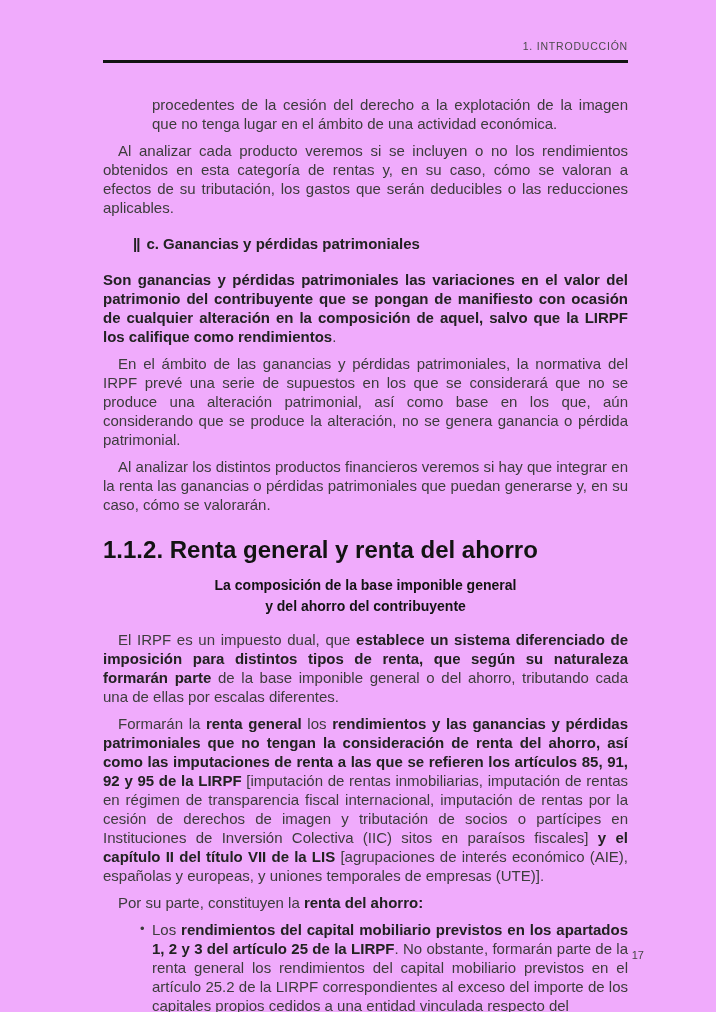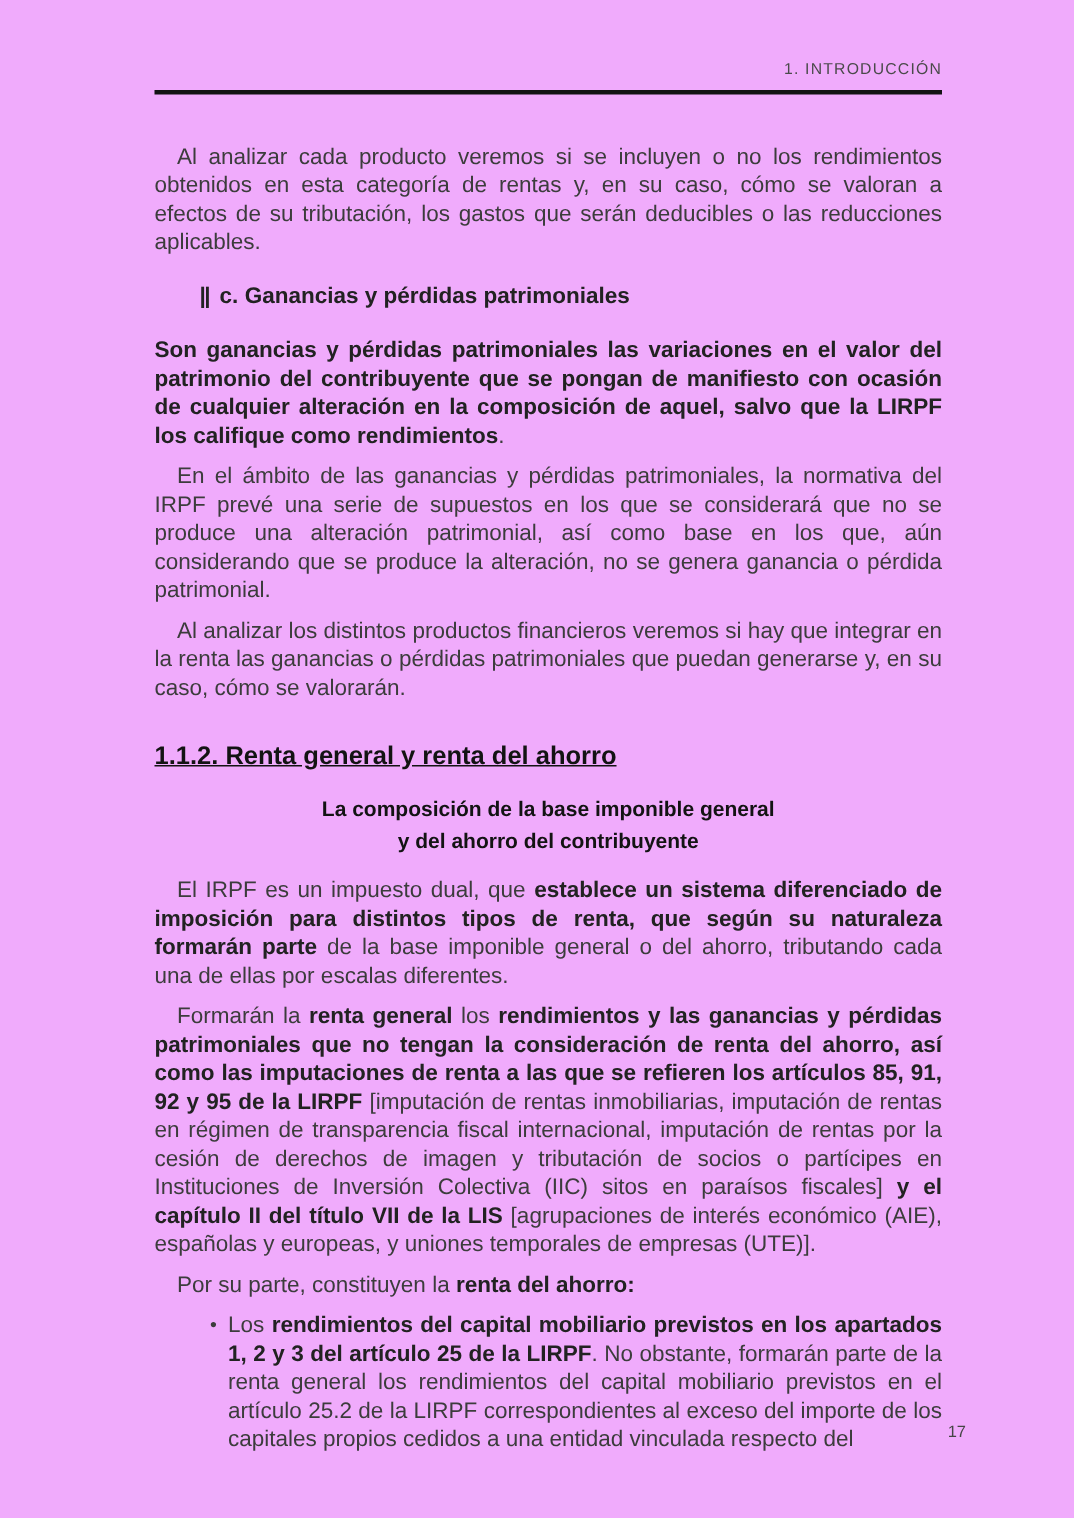--- a/index.html
+++ b/index.html
@@ -34,22 +34,22 @@
   .hang{margin-left:49px;}
   .b{font-weight:bold;color:#222222;}
   .subhead{
     margin:17px 0 17px 30px;
     font-size:15px;font-weight:bold;color:#222222;
     text-align:left;text-indent:0;
   }
   .subhead .marker{margin-right:7px;font-weight:bold;letter-spacing:-1px;}
   .h2{
     margin:23px 0 13px;
-    font-size:17px;line-height:25px;font-weight:bold;
-    color:#131313;text-align:left;text-indent:0;text-decoration:underline;
+    font-size:24px;line-height:25px;font-weight:bold;
+    color:#131313;text-align:left;text-indent:0;
   }
   .h3{
     margin:0 0 13px;
     font-size:14px;line-height:21px;font-weight:bold;
     color:#131313;text-align:center;text-indent:0;
   }
   ul.blist{list-style:none;margin:0;padding:0;}
   ul.blist li{
     position:relative;
     padding-left:49px;
@@ -68,20 +68,21 @@
 </head>
 <body>
 
 <div class="page">
 
   <div class="running-head">1. INTRODUCCIÓN</div>
   <div class="header-rule"></div>
 
   <main>
 
+    <p class="hang"><span>procedentes de la cesión del derecho a la explotación de la imagen que no tenga lugar en el ámbito de una actividad económica.</span></p>
 
     <p class="ind"><span>Al analizar cada producto veremos si se incluyen o no los rendimientos obtenidos en esta categoría de rentas y, en su caso, cómo se valoran a efectos de su tributación, los gastos que serán deducibles o las reducciones aplicables.</span></p>
 
     <p class="subhead"><span class="marker">||</span><span>c. Ganancias y pérdidas patrimoniales</span></p>
 
     <p><span class="b">Son ganancias y pérdidas patrimoniales las variaciones en el valor del patrimonio del contribuyente que se pongan de manifiesto con ocasión de cualquier alteración en la composición de aquel, salvo que la LIRPF los califique como rendimientos</span><span>.</span></p>
 
     <p class="ind"><span>En el ámbito de las ganancias y pérdidas patrimoniales, la normativa del IRPF prevé una serie de supuestos en los que se considerará que no se produce una alteración patrimonial, así como base en los que, aún considerando que se produce la alteración, no se genera ganancia o pérdida patrimonial.</span></p>
 
     <p class="ind"><span>Al analizar los distintos productos financieros veremos si hay que integrar en la renta las ganancias o pérdidas patrimoniales que puedan generarse y, en su caso, cómo se valorarán.</span></p>

